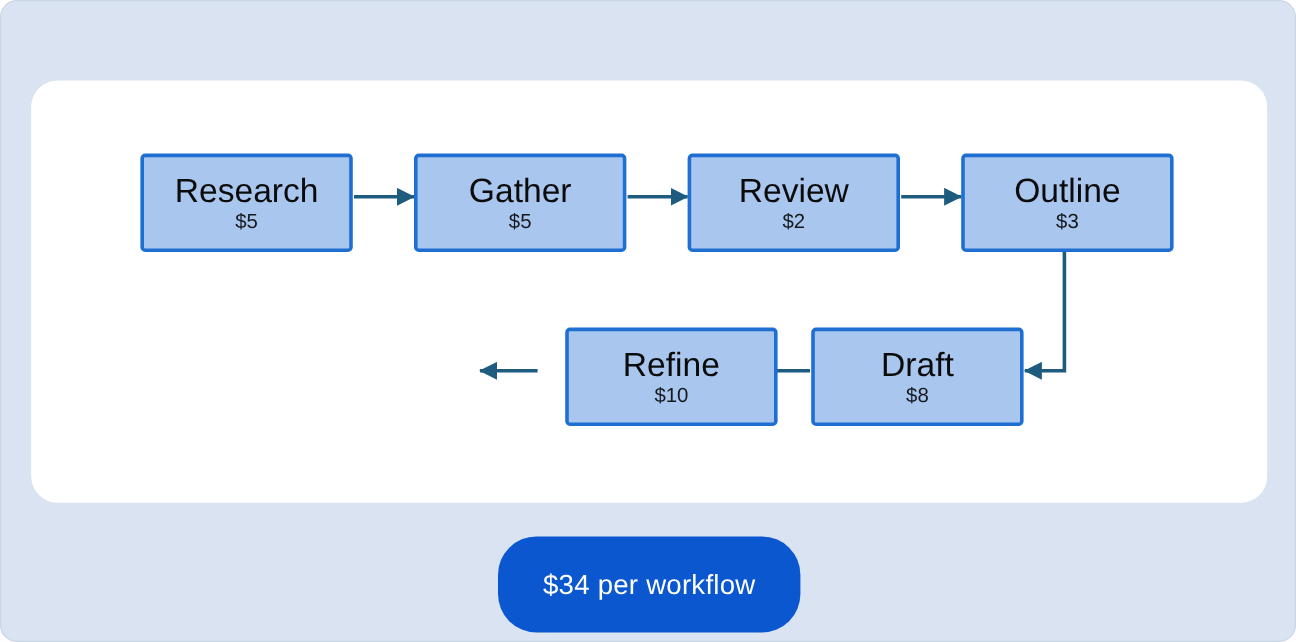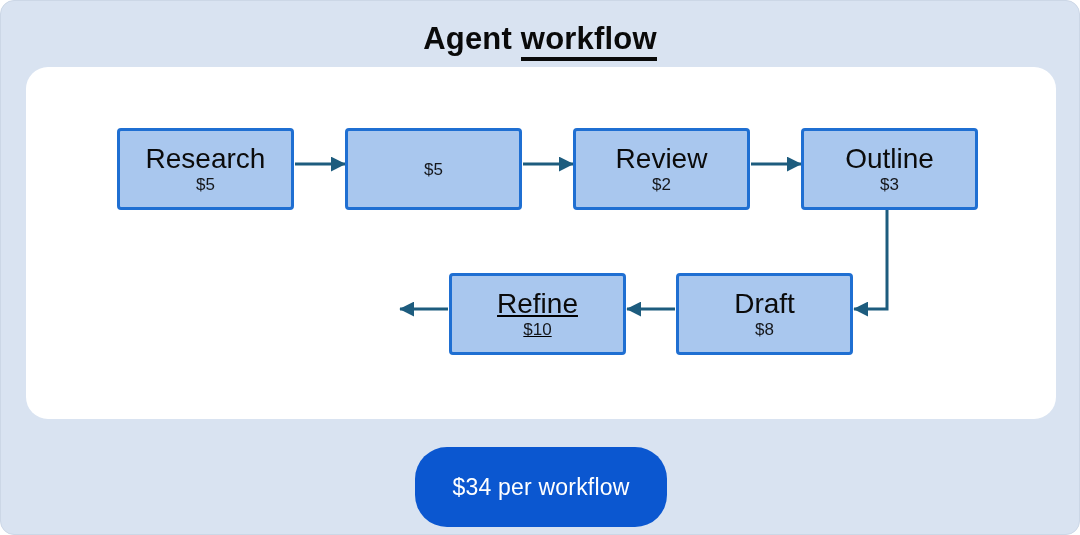--- a/index.html
+++ b/index.html
@@ -65,21 +65,21 @@
     font-weight: 400;
     color: #16181c;
     margin-top: 2px;
   }
 
   .n-research { left: 116px; top: 127px; }
   .n-gather   { left: 344px; top: 127px; }
   .n-review   { left: 572px; top: 127px; text-align: right; }
   .n-outline  { left: 800px; top: 127px; }
   .n-send     { left: 221px; top: 272px; }
-  .n-refine   { left: 448px; top: 272px; text-decoration: underline; }
+  .n-refine   { left: 470px; top: 272px; }
   .n-draft    { left: 675px; top: 272px; }
 
   .edges {
     position: absolute;
     left: 0; top: 0;
     width: 1080px; height: 535px;
     pointer-events: none;
   }
   .edge {
     stroke: var(--arrow, #1d5c7e);
@@ -105,25 +105,20 @@
     font-size: 23px;
     font-weight: 500;
     letter-spacing: 0.2px;
   }
 </style>
 </head>
 <body>
 
 <div class="page">
 
-  <div class="title">
-    <span>Agent</span>
-    <span> </span>
-    <span class="underlined">workflow</span>
-  </div>
 
   <div class="panel"></div>
 
   <svg class="edges" viewBox="0 0 1080 535" xmlns="http://www.w3.org/2000/svg">
     <defs>
       <marker id="arr" viewBox="0 0 10 10" markerWidth="5" markerHeight="5" refX="9.5" refY="5" orient="auto">
         <path class="arrowhead" d="M0,0 L10,5 L0,10 z"></path>
       </marker>
     </defs>
     <path class="edge" d="M294,163 H344" marker-end="url(#arr)"></path>
@@ -132,20 +127,21 @@
     <path class="edge" d="M886,199 V308 H853" marker-end="url(#arr)"></path>
     <path class="edge" d="M674,308 H626" marker-end="url(#arr)"></path>
     <path class="edge" d="M447,308 H399" marker-end="url(#arr)"></path>
   </svg>
 
   <div class="node n-research">
     <div class="node-label">Research</div>
     <div class="node-cost">$5</div>
   </div>
   <div class="node n-gather">
+    <div class="node-label">Gather</div>
     <div class="node-cost">$5</div>
   </div>
   <div class="node n-review">
     <div class="node-label">Review</div>
     <div class="node-cost">$2</div>
   </div>
   <div class="node n-outline">
     <div class="node-label">Outline</div>
     <div class="node-cost">$3</div>
   </div>

